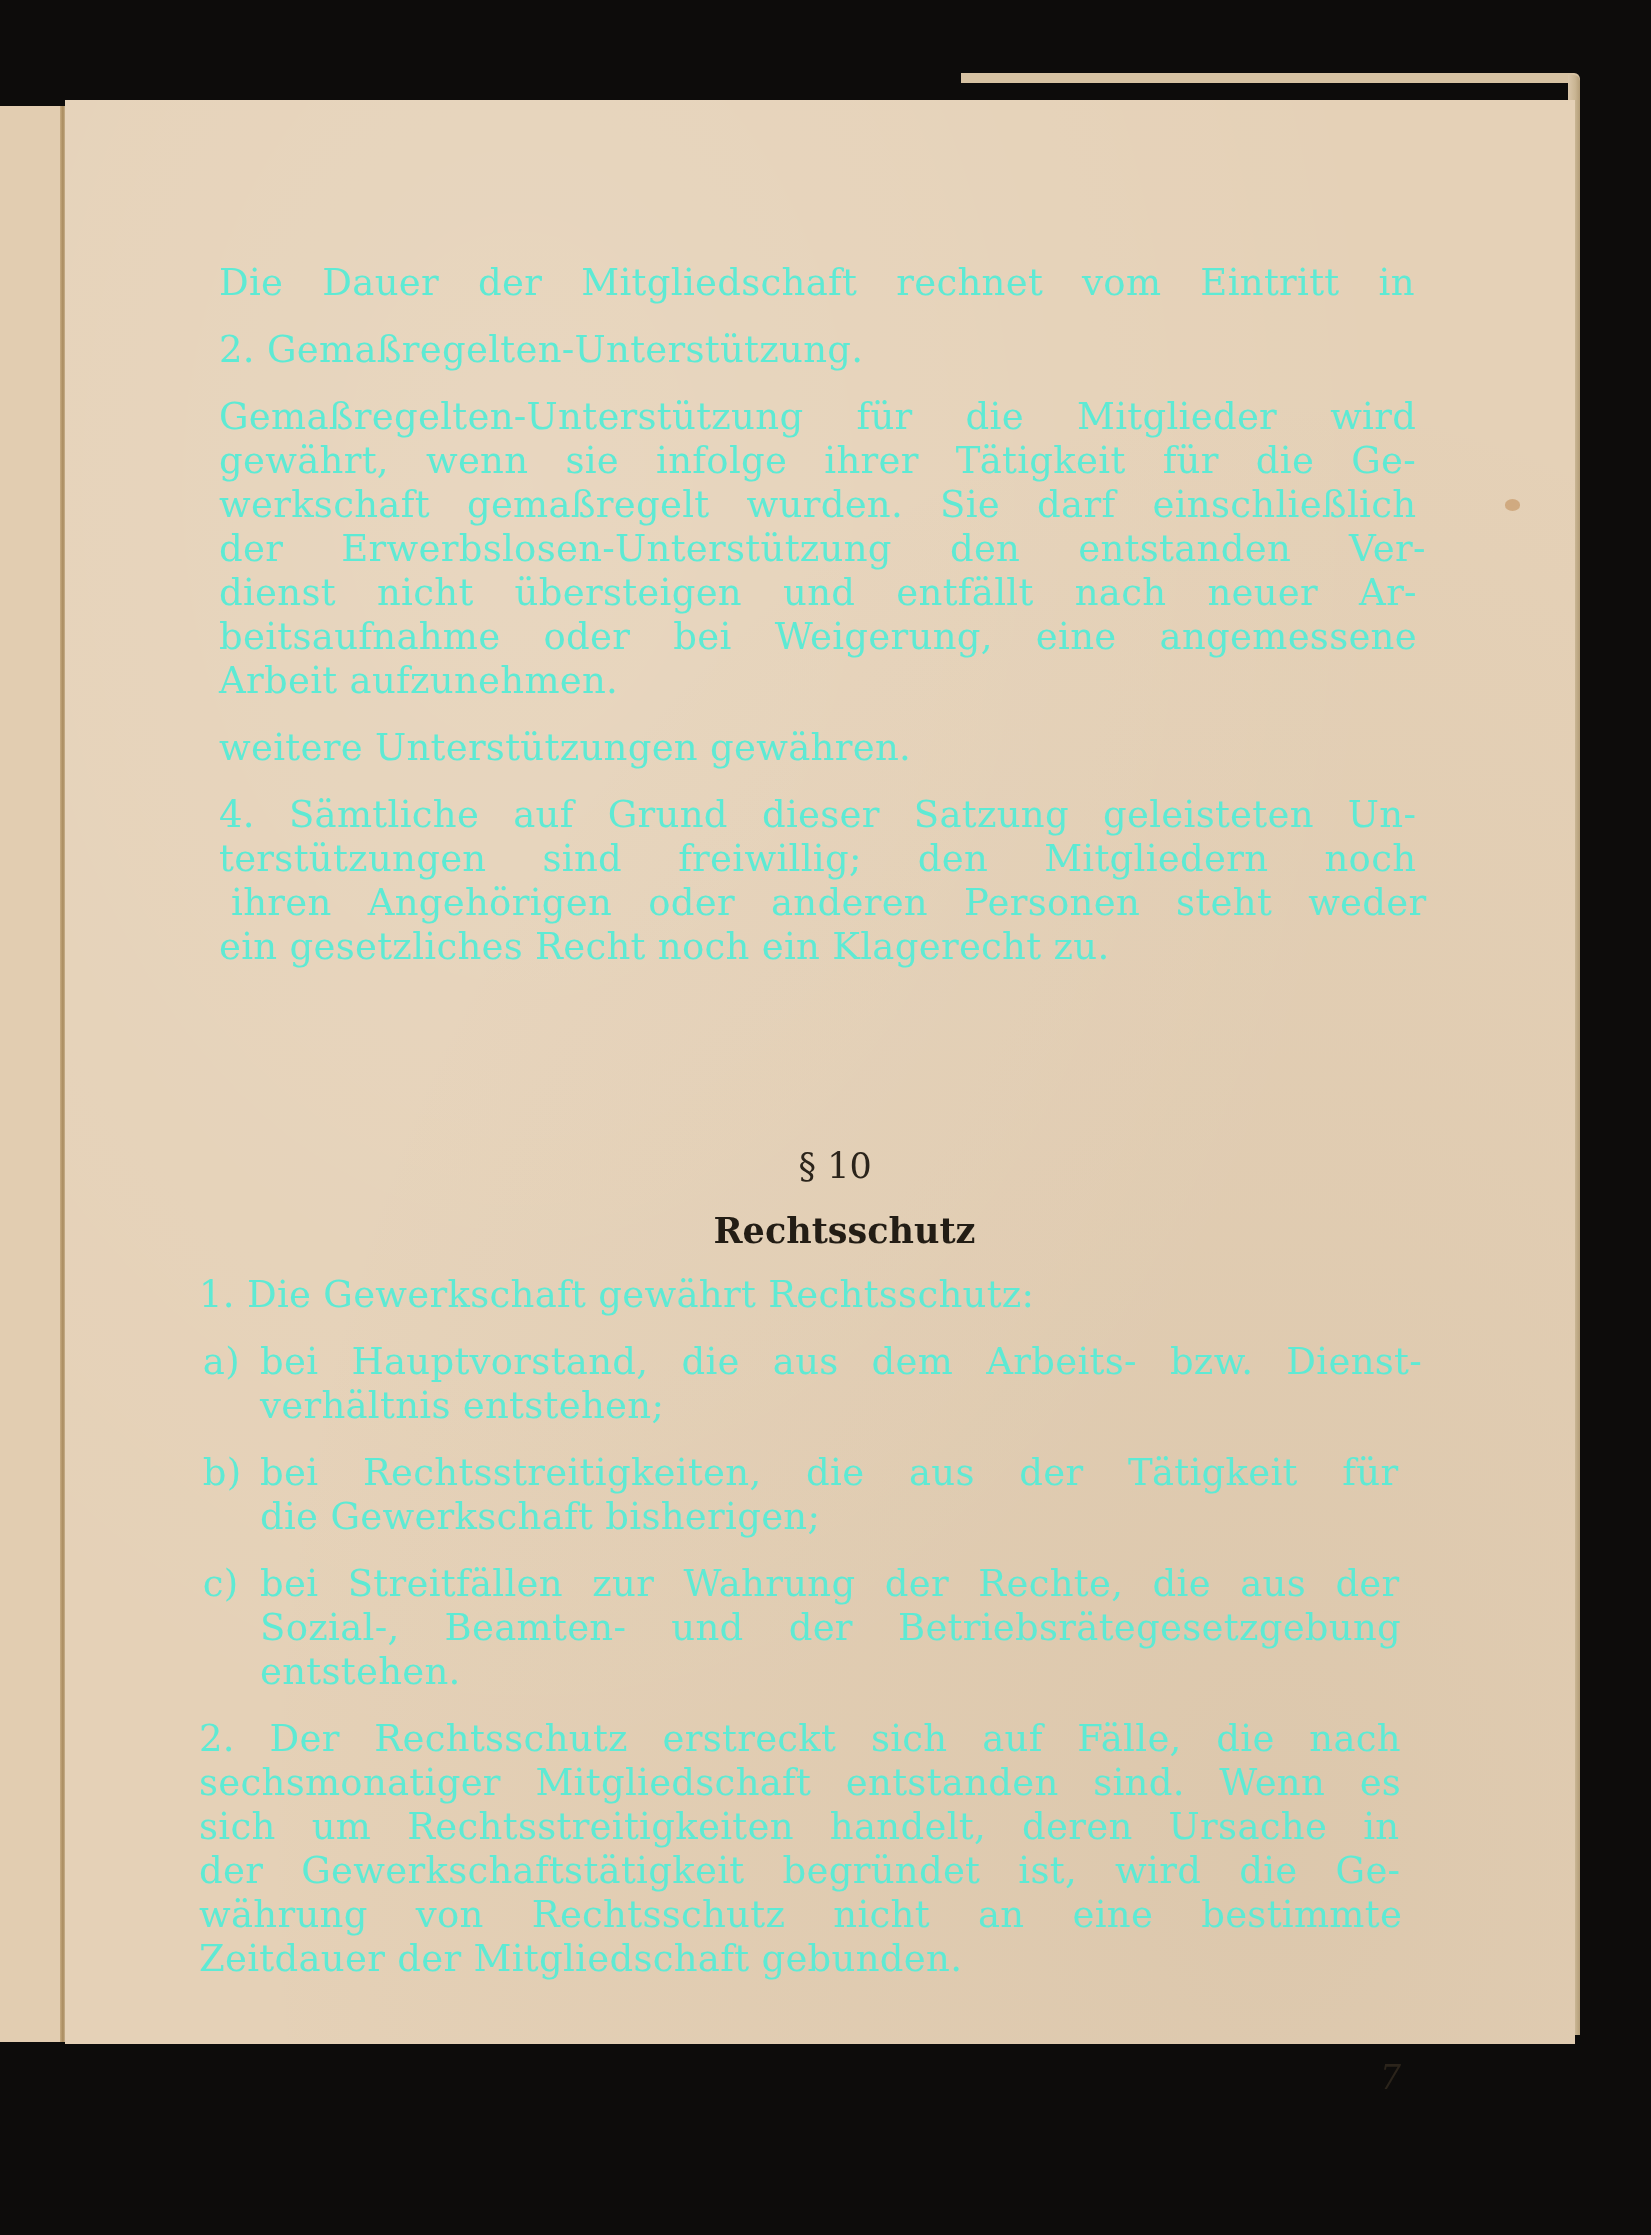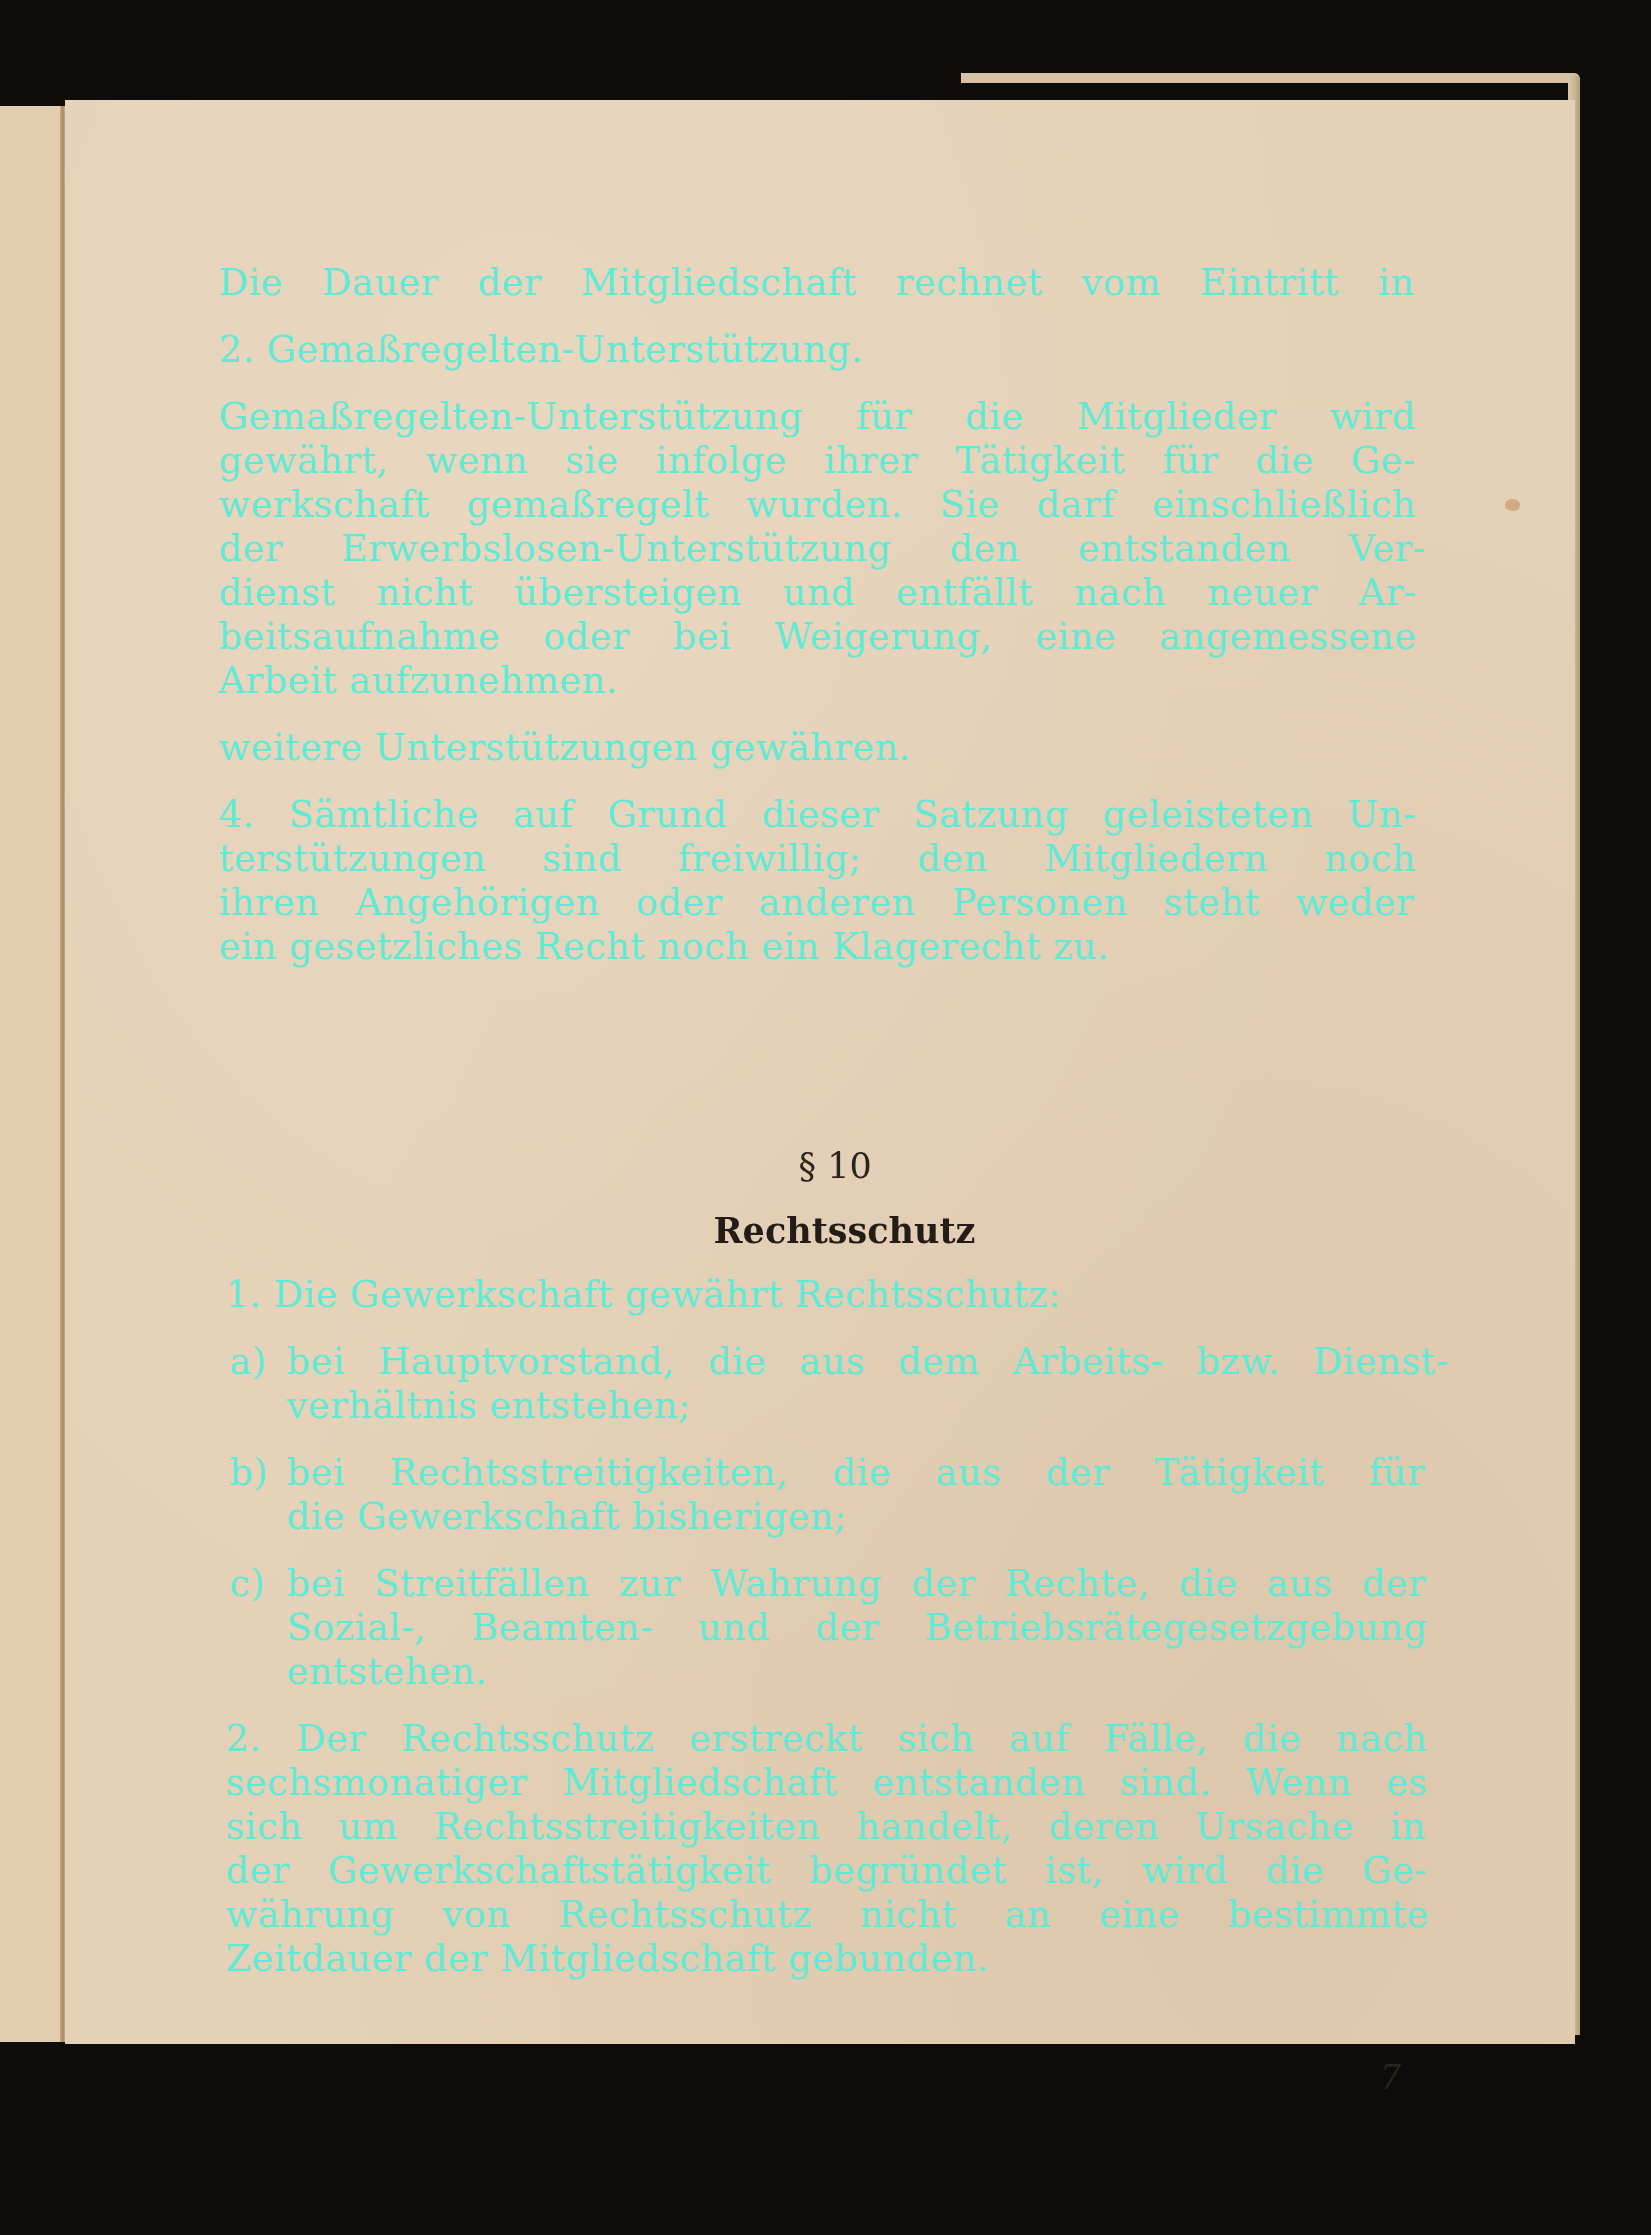--- a/index.html
+++ b/index.html
@@ -91,29 +91,29 @@
     <span class="line" style="display: block; width: auto; word-spacing: 29px;">dienst nicht übersteigen und entfällt nach neuer Ar-</span>
     <span class="line" style="display: block; width: auto; word-spacing: 31px;">beitsaufnahme oder bei Weigerung, eine angemessene</span>
     <span class="line last">Arbeit aufzunehmen.</span>
   </div>
   <div class="para">
     <span class="line last">weitere Unterstützungen gewähren.</span>
   </div>
   <div class="para">
     <span class="line" style="display: block; width: auto; word-spacing: 22px;">4. Sämtliche auf Grund dieser Satzung geleisteten Un-</span>
     <span class="line" style="display: block; width: auto; word-spacing: 44px;">terstützungen sind freiwillig; den Mitgliedern noch</span>
-    <span class="line" style="display: block; width: auto; word-spacing: 24px;">ihren Angehörigen oder anderen Personen steht weder</span>
+    <span class="line" style="display: block; width: auto; word-spacing: 24px; margin-left: 12px;">ihren Angehörigen oder anderen Personen steht weder</span>
     <span class="line last">ein gesetzliches Recht noch ein Klagerecht zu.</span>
   </div>
 </div>
 
 <div class="sect-num">§ 10</div>
 <div class="sect-title">Rechtsschutz</div>
 
-<div class="text" style="top:1273px; left:226px; width:1187px;">
+<div class="text" style="top:1273px; left:199px; width:1187px;">
   <div class="para">
     <span class="line last">1. Die Gewerkschaft gewährt Rechtsschutz:</span>
   </div>
   <div class="para item">
     <span class="label">a)</span>
     <span class="line" style="display: block; width: auto; word-spacing: 21px;">bei Hauptvorstand, die aus dem Arbeits- bzw. Dienst-</span>
     <span class="line last">verhältnis entstehen;</span>
   </div>
   <div class="para item">
     <span class="label">b)</span>

